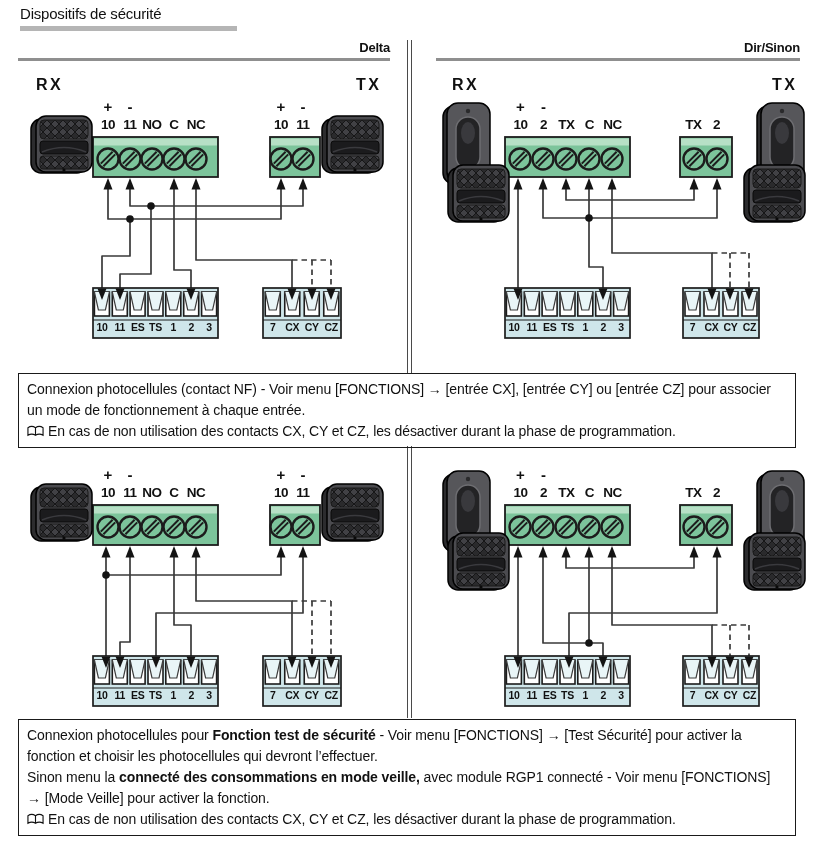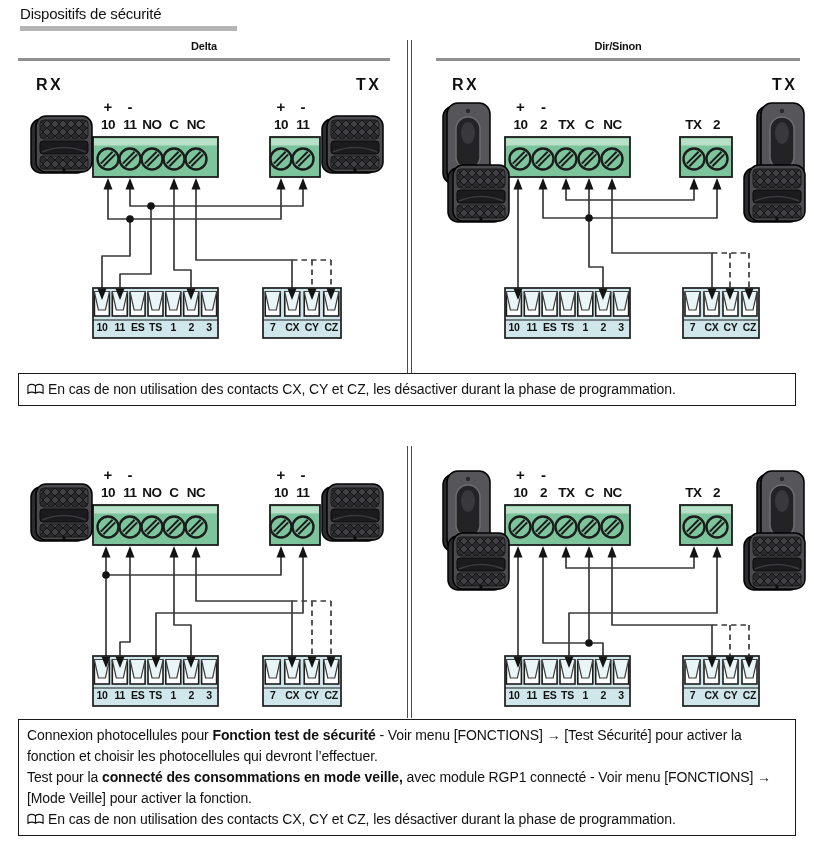--- a/index.html
+++ b/index.html
@@ -1,20 +1,20 @@
 <!DOCTYPE html>
 <html><head>
 <meta charset="utf-8">
 <style>
   html,body{margin:0;padding:0;}
   body{position:relative;width:814px;height:845px;background:#ffffff;
        font-family:"Liberation Sans","DejaVu Sans",sans-serif;color:#111;overflow:hidden;}
   .title{position:absolute;left:20px;top:5px;font-size:15px;font-weight:normal;letter-spacing:-0.2px;}
   .trule{position:absolute;left:20px;top:26px;width:217px;height:5px;background:#b5b5b5;}
-  .hdr{position:absolute;top:40px;font-weight:bold;font-size:11px;text-align:center;letter-spacing:-0.2px;}
+  .hdr{position:absolute;top:40px;font-weight:bold;font-size:13px;text-align:right;letter-spacing:-0.2px;}
   .hrule{position:absolute;top:58px;height:3px;background:#8f8f8f;}
   .sep{position:absolute;width:3px;border-left:1.2px solid #4a4a4a;border-right:1.2px solid #4a4a4a;}
   .diag{position:absolute;width:382px;height:300px;}
   .diag svg{position:absolute;left:0;top:0;}
   .w path{fill:none;stroke:#3a3a3a;stroke-width:1.7;stroke-linejoin:round;}
   .w .dash{stroke-dasharray:5.5,4;}
   .dot{fill:#141414;}
   .blk{fill:#7cc49b;stroke:#1c1c1c;stroke-width:1.8;}
   .blkTop{fill:#b7e0c6;}
   .strip{fill:#cfe6ea;stroke:#1c1c1c;stroke-width:1.7;}
@@ -276,20 +276,21 @@
     </div>
   <div class="trow bl" style="left:255px;top:251px;width:76px">
       <span>7</span>
       <span>CX</span>
       <span>CY</span>
       <span>CZ</span>
     </div>
 </div>
 
 <div class="nbox" style="top:373px">
+  <p><span>Connexion photocellules (contact NF) - Voir menu [FONCTIONS] → [entrée CX], [entrée CY] ou [entrée CZ] pour associer un mode de fonctionnement à chaque entrée.</span></p>
   <p><svg class="book" width="17" height="13" viewBox="0 0 18 13">
         <path d="M1,2.5 C3.5,0.8 6.5,0.8 9,2.5 C11.5,0.8 14.5,0.8 17,2.5 L17,10.5 C14.5,9 11.5,9 9,10.5 C6.5,9 3.5,9 1,10.5 Z M9,2.5 L9,10.5" fill="none" stroke="#111" stroke-width="1.2"></path>
       </svg><span>En cas de non utilisation des contacts CX, CY et CZ, les désactiver durant la phase de programmation.</span></p>
 </div>
 
 <div class="diag" style="left:18px;top:438px">
   <svg width="382" height="300" viewBox="0 0 382 300">
     <g class="w">
       <path d="M88,119 V137 H263 V119"></path>
       <path d="M88,137 V219"></path>
@@ -481,17 +482,17 @@
   <div class="trow bl" style="left:255px;top:251px;width:76px">
       <span>7</span>
       <span>CX</span>
       <span>CY</span>
       <span>CZ</span>
     </div>
 </div>
 
 <div class="nbox" style="top:719px">
   <p><span>Connexion photocellules pour </span><span class="b">Fonction test de sécurité</span><span> - Voir menu [FONCTIONS] → [Test Sécurité] pour activer la fonction et choisir les photocellules qui devront l’effectuer.</span></p>
-  <p><span>Test pour la </span><span class="b">connecté des consommations en mode veille,</span><span> avec module RGP1 connecté - Voir menu [FONCTIONS] → [Mode Veille] pour activer la fonction.</span></p>
+  <p><span>Sinon menu la </span><span class="b">connecté des consommations en mode veille,</span><span> avec module RGP1 connecté - Voir menu [FONCTIONS] → [Mode Veille] pour activer la fonction.</span></p>
   <p><svg class="book" width="17" height="13" viewBox="0 0 18 13">
         <path d="M1,2.5 C3.5,0.8 6.5,0.8 9,2.5 C11.5,0.8 14.5,0.8 17,2.5 L17,10.5 C14.5,9 11.5,9 9,10.5 C6.5,9 3.5,9 1,10.5 Z M9,2.5 L9,10.5" fill="none" stroke="#111" stroke-width="1.2"></path>
       </svg><span>En cas de non utilisation des contacts CX, CY et CZ, les désactiver durant la phase de programmation.</span></p>
 </div>
 
 </body></html>

